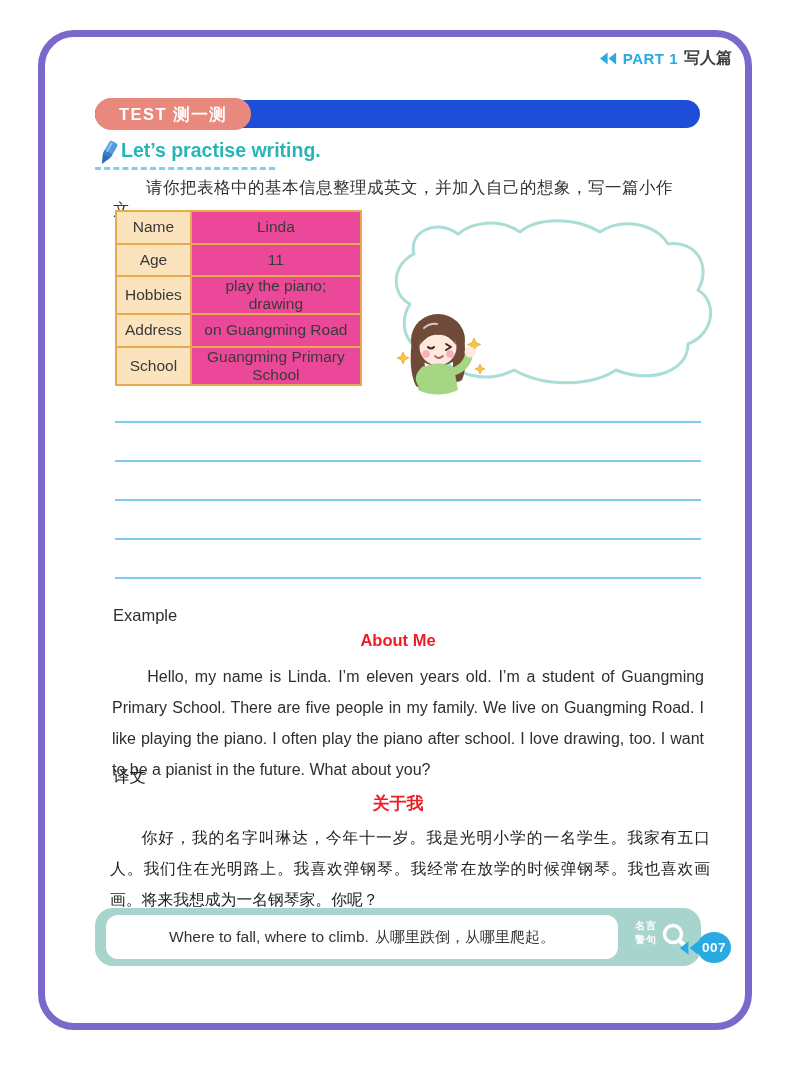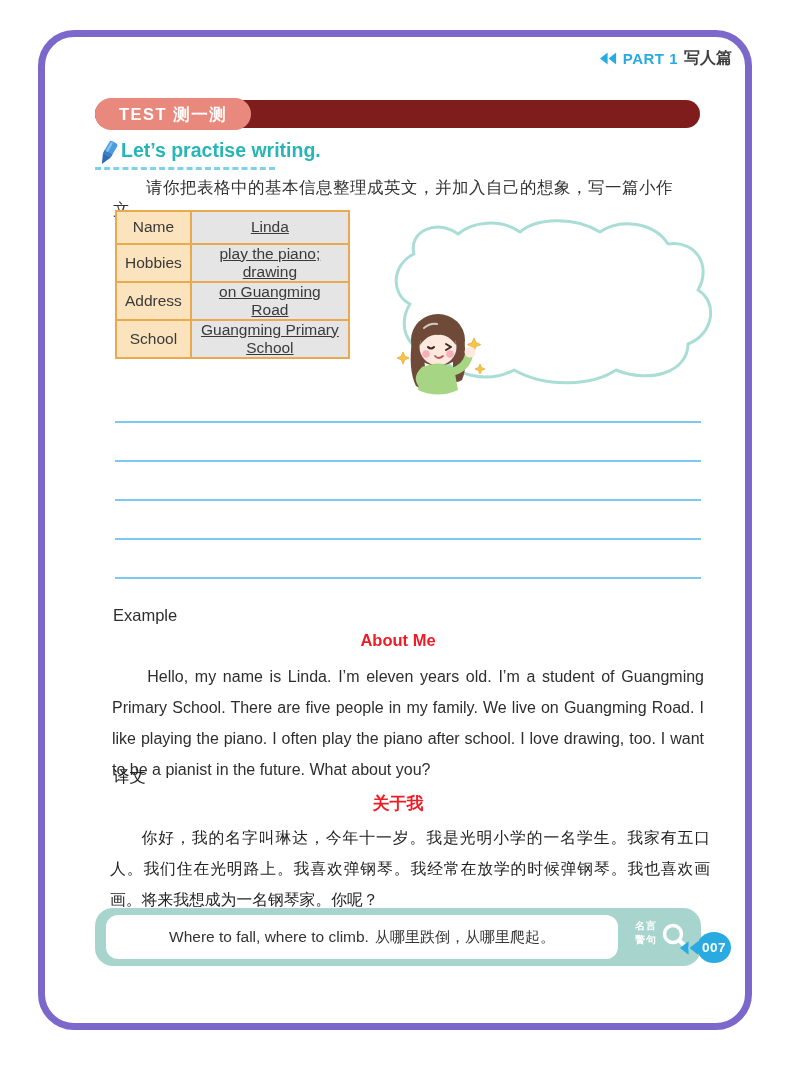--- a/index.html
+++ b/index.html
@@ -16,21 +16,21 @@
   .part-header {
     position:absolute; top:48px; right:58px; display:flex; align-items:center; gap:6px;
     font-size:15px; font-weight:bold;
   }
   .part-header .rewind { color:#29abe2; width:17px; height:13px; }
   .part-en { color:#29abe2; letter-spacing:0.5px; }
   .part-zh { color:#3f3f3f; font-size:16px; }
   
   .test-banner {
     position:absolute; left:95px; top:100px; width:605px; height:28px;
-    background:#7f1d1d; border-radius:14px;
+    background:#1d4ed8; border-radius:14px;
   }
   .test-badge {
     position:absolute; left:0; top:-2px; height:32px; line-height:32px;
     padding:0 24px; background:#e9897e; border-radius:16px;
     color:#fff; font-weight:bold; font-size:16.5px; letter-spacing:1.5px;
   }
   
   .heading-row { position:absolute; left:94px; top:136px; width:320px; height:40px; }
   .pencil { position:absolute; left:0; top:2px; width:26px; height:30px; }
   .heading-text {
@@ -44,21 +44,21 @@
     font-family:"Liberation Serif", serif; font-size:16.5px; color:#333;
     text-indent:2em; letter-spacing:0.5px;
   }
   
   .info-table { position:absolute; left:115px; top:210px; border-collapse:collapse; }
   .info-table td {
     border:2px solid #e9a94e; height:32.5px; text-align:center;
     font-size:15.5px; color:#3a3a3a; padding:0 8px;
   }
   .info-table td.lbl { background:#fae3bd; width:66px; }
-  .info-table td.val { background:#e5e5e5; width:158px;text-decoration:underline; }
+  .info-table td.val { background:#ec4899; width:170px; }
   
   .cloud-wrap { position:absolute; left:388px; top:208px; width:332px; height:192px; }
   .cloud-svg { position:absolute; left:0; top:0; }
   .girl-svg { position:absolute; left:6px; top:98px; }
   
   .writing-lines { position:absolute; left:115px; top:384px; width:586px; }
   .wline { height:39px; border-bottom:2px solid #7ec9ef; }
   
   .example-label { position:absolute; left:113px; top:606px; font-size:16.5px; color:#2e2e2e; }
   .title-en {
@@ -141,20 +141,24 @@
     <div class="heading-dash"></div>
   </div>
 
   <div class="instruction">请你把表格中的基本信息整理成英文，并加入自己的想象，写一篇小作文。</div>
 
   <table class="info-table">
     <tbody>
       <tr>
         <td class="lbl">Name</td>
         <td class="val">Linda</td>
+      </tr>
+      <tr>
+        <td class="lbl">Age</td>
+        <td class="val">11</td>
       </tr>
       <tr>
         <td class="lbl">Hobbies</td>
         <td class="val">play the piano; drawing</td>
       </tr>
       <tr>
         <td class="lbl">Address</td>
         <td class="val">on Guangming Road</td>
       </tr>
       <tr>

